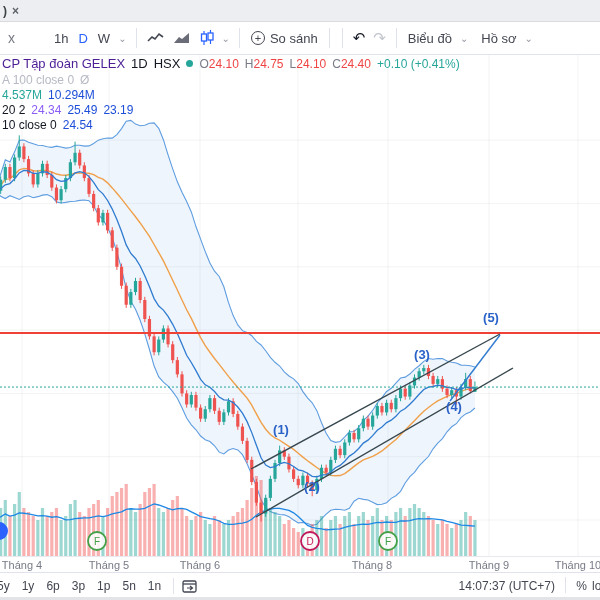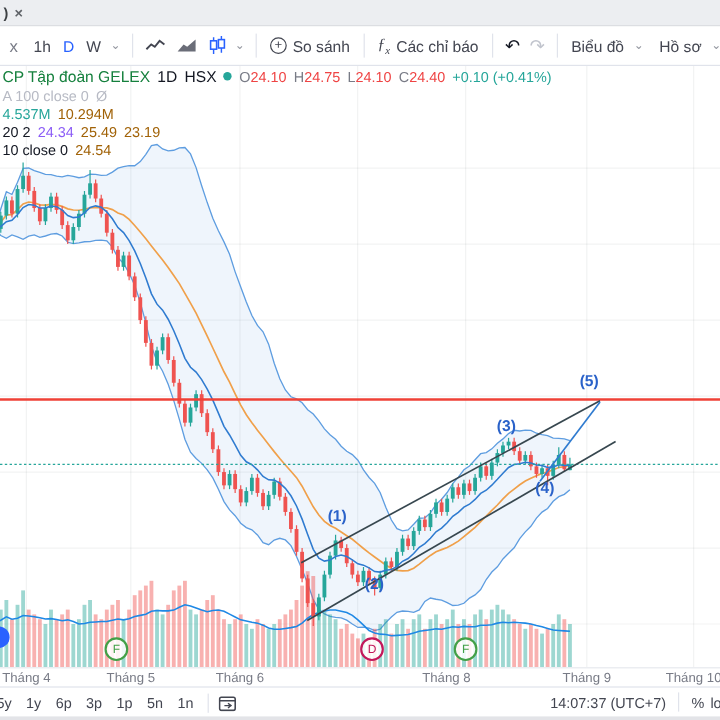--- a/index.html
+++ b/index.html
@@ -27,31 +27,31 @@
   .ct-icon{display:inline-flex;padding:0 4px;cursor:pointer;}
 
   
   .chart-area{position:absolute;left:0;top:55px;width:600px;height:501px;background:#fff;overflow:hidden;}
   .chart-area svg{position:absolute;left:0;top:0;}
 
   
   .legend{position:absolute;left:2px;top:0px;z-index:5;}
   .lg-row{display:flex;align-items:center;gap:6px;white-space:nowrap;}
   .lg-title{font-size:13px;height:17px;}
-  .lg-title .sym{color:#15803d;text-align:center;}
+  .lg-title .sym{color:#4c1d95;text-align:center;}
   .lg-title .itv,.lg-title .exch{color:#131722;}
   .status-dot{width:7px;height:7px;border-radius:50%;background:#26a69a;display:inline-block;}
   .ohlc{display:flex;gap:6px;font-size:12px;}
   .ohlc .pair b{font-weight:normal;color:#787b86;}
   .ohlc .pair span{color:#ef4444;}
   .chg{color:#26a69a;text-align:center;}
   .lg-ind{font-size:12px;height:15px;}
   .muted{color:#b7bac4;}
   .v-teal{color:#26a69a;}
-  .v-blue{color:#a16207;}
+  .v-blue{color:#1d4ed8;}
   .v-orange{color:#8b5cf6;}
   .eye-off{color:#b7bac4;font-size:12px;}
 
   
   .xaxis{position:absolute;left:0;top:556px;width:600px;height:16px;border-top:1px solid #e7e9ee;background:#fff;overflow:hidden;padding-left:38px;}
   .xaxis span{position:absolute;top:2px;transform:translateX(-50%);font-size:11px;color:#787b86;white-space:nowrap;cursor:ew-resize;}
 
   
   .bottombar{position:absolute;left:0;top:572px;width:600px;height:25px;background:#fff;border-top:1px solid #e0e3eb;font-size:12px;color:#434651;}
   .ranges{position:absolute;left:-9px;top:0;height:25px;display:flex;align-items:center;}
@@ -100,24 +100,20 @@
           <rect x="9" y="3" width="5" height="7" fill="#fff" stroke="#2962ff" stroke-width="1.3"></rect>
         </svg>
     </span>
     <span class="chev">⌄</span>
     <span class="sep"></span>
     <span class="tb-item">
       <span class="plus-circle">+</span>
       <span>So sánh</span>
     </span>
     <span class="sep"></span>
-    <span class="tb-item">
-      <span class="fx">ƒ<sub>x</sub></span>
-      <span>Các chỉ báo</span>
-    </span>
     <span class="sep"></span>
     <span class="undo">↶</span>
     <span class="redo">↷</span>
     <span class="sep"></span>
     <span class="tb-item">
       <span>Biểu đồ</span>
       <span class="chev">⌄</span>
     </span>
     <span class="tb-item">
       <span>Hồ sơ</span>

